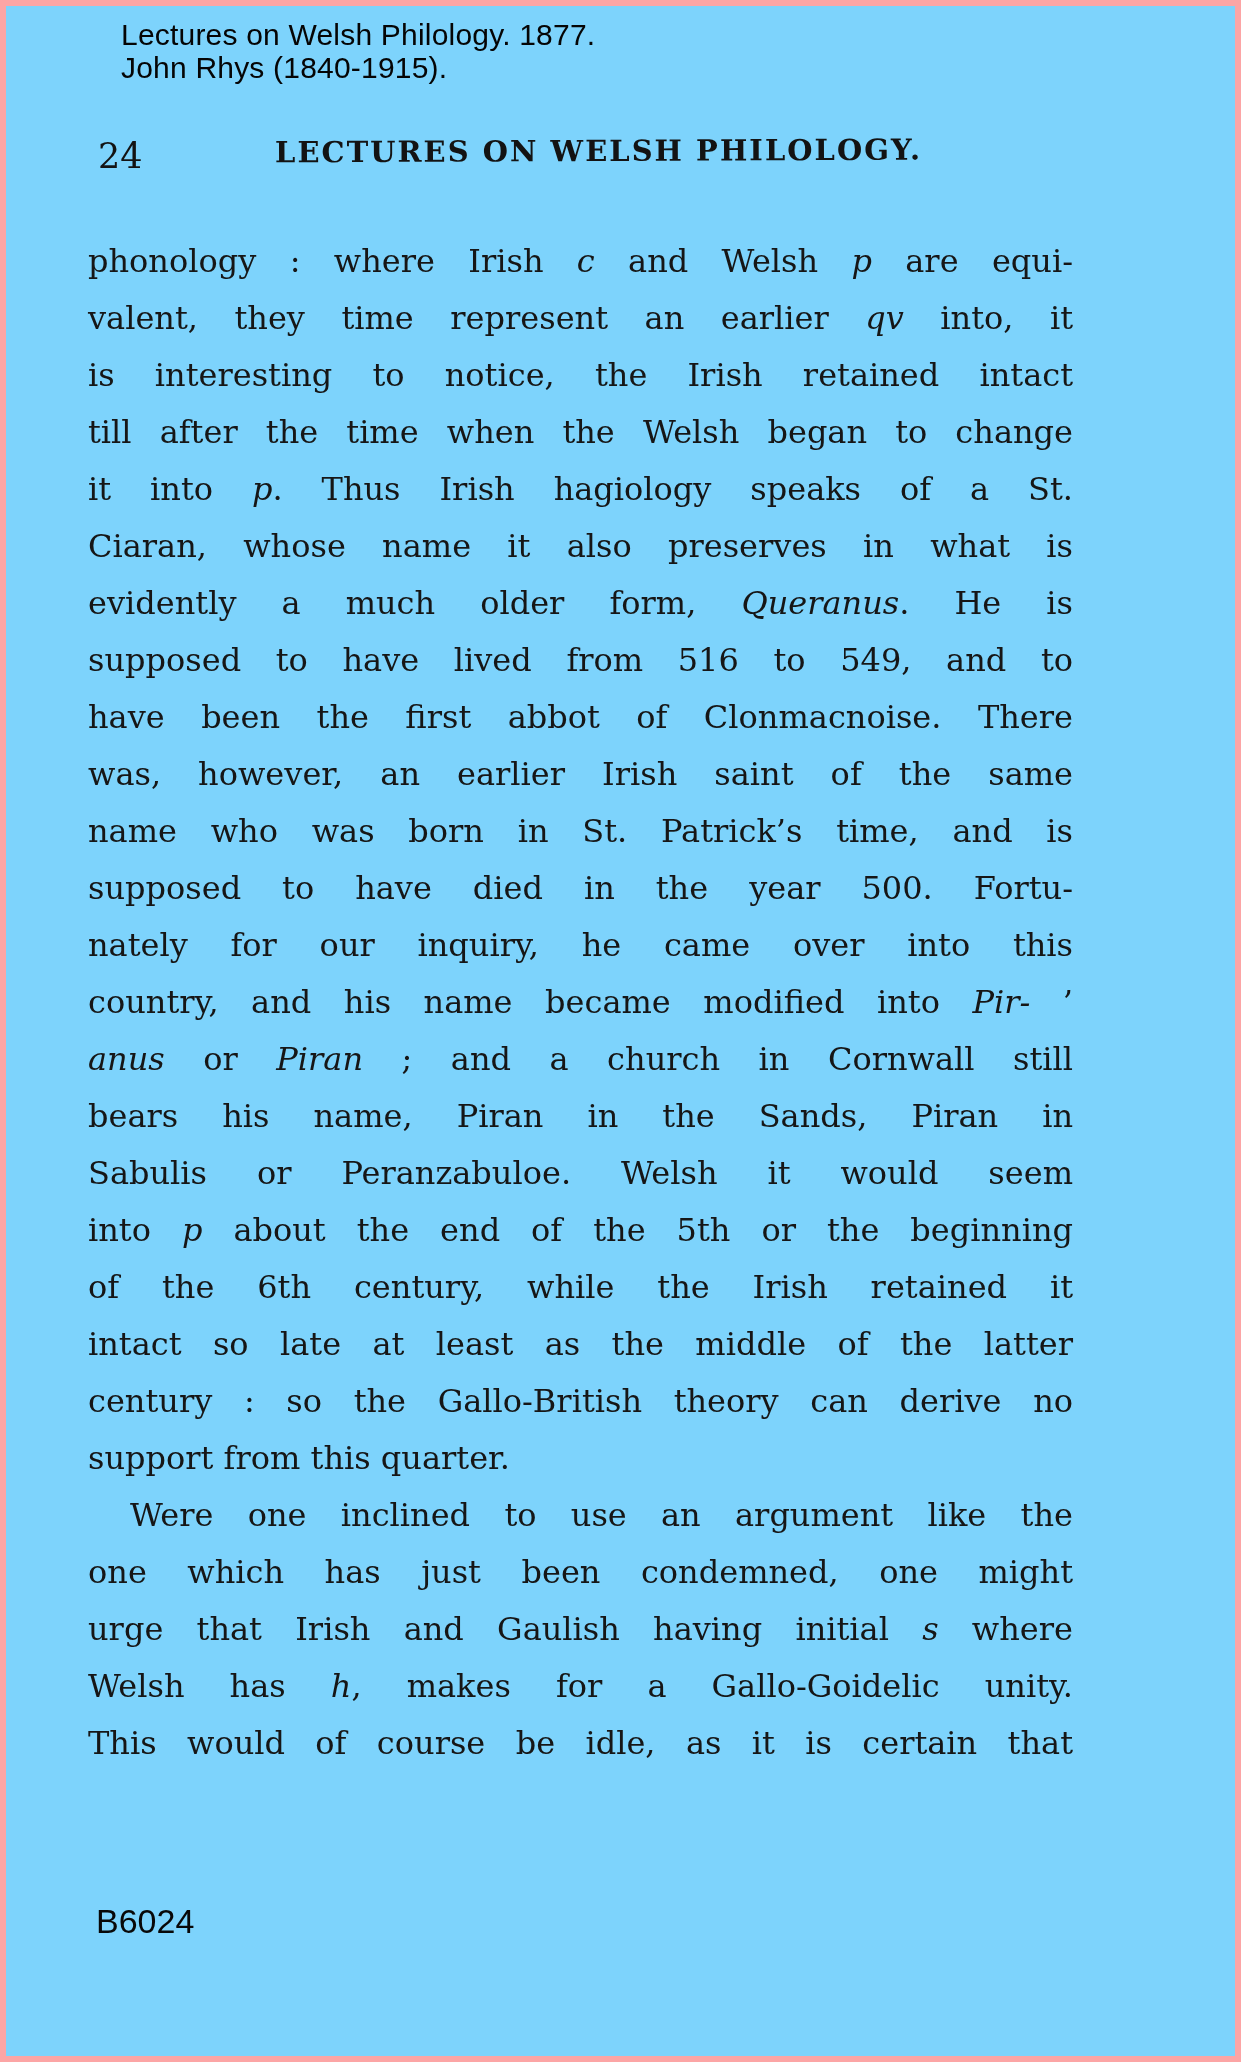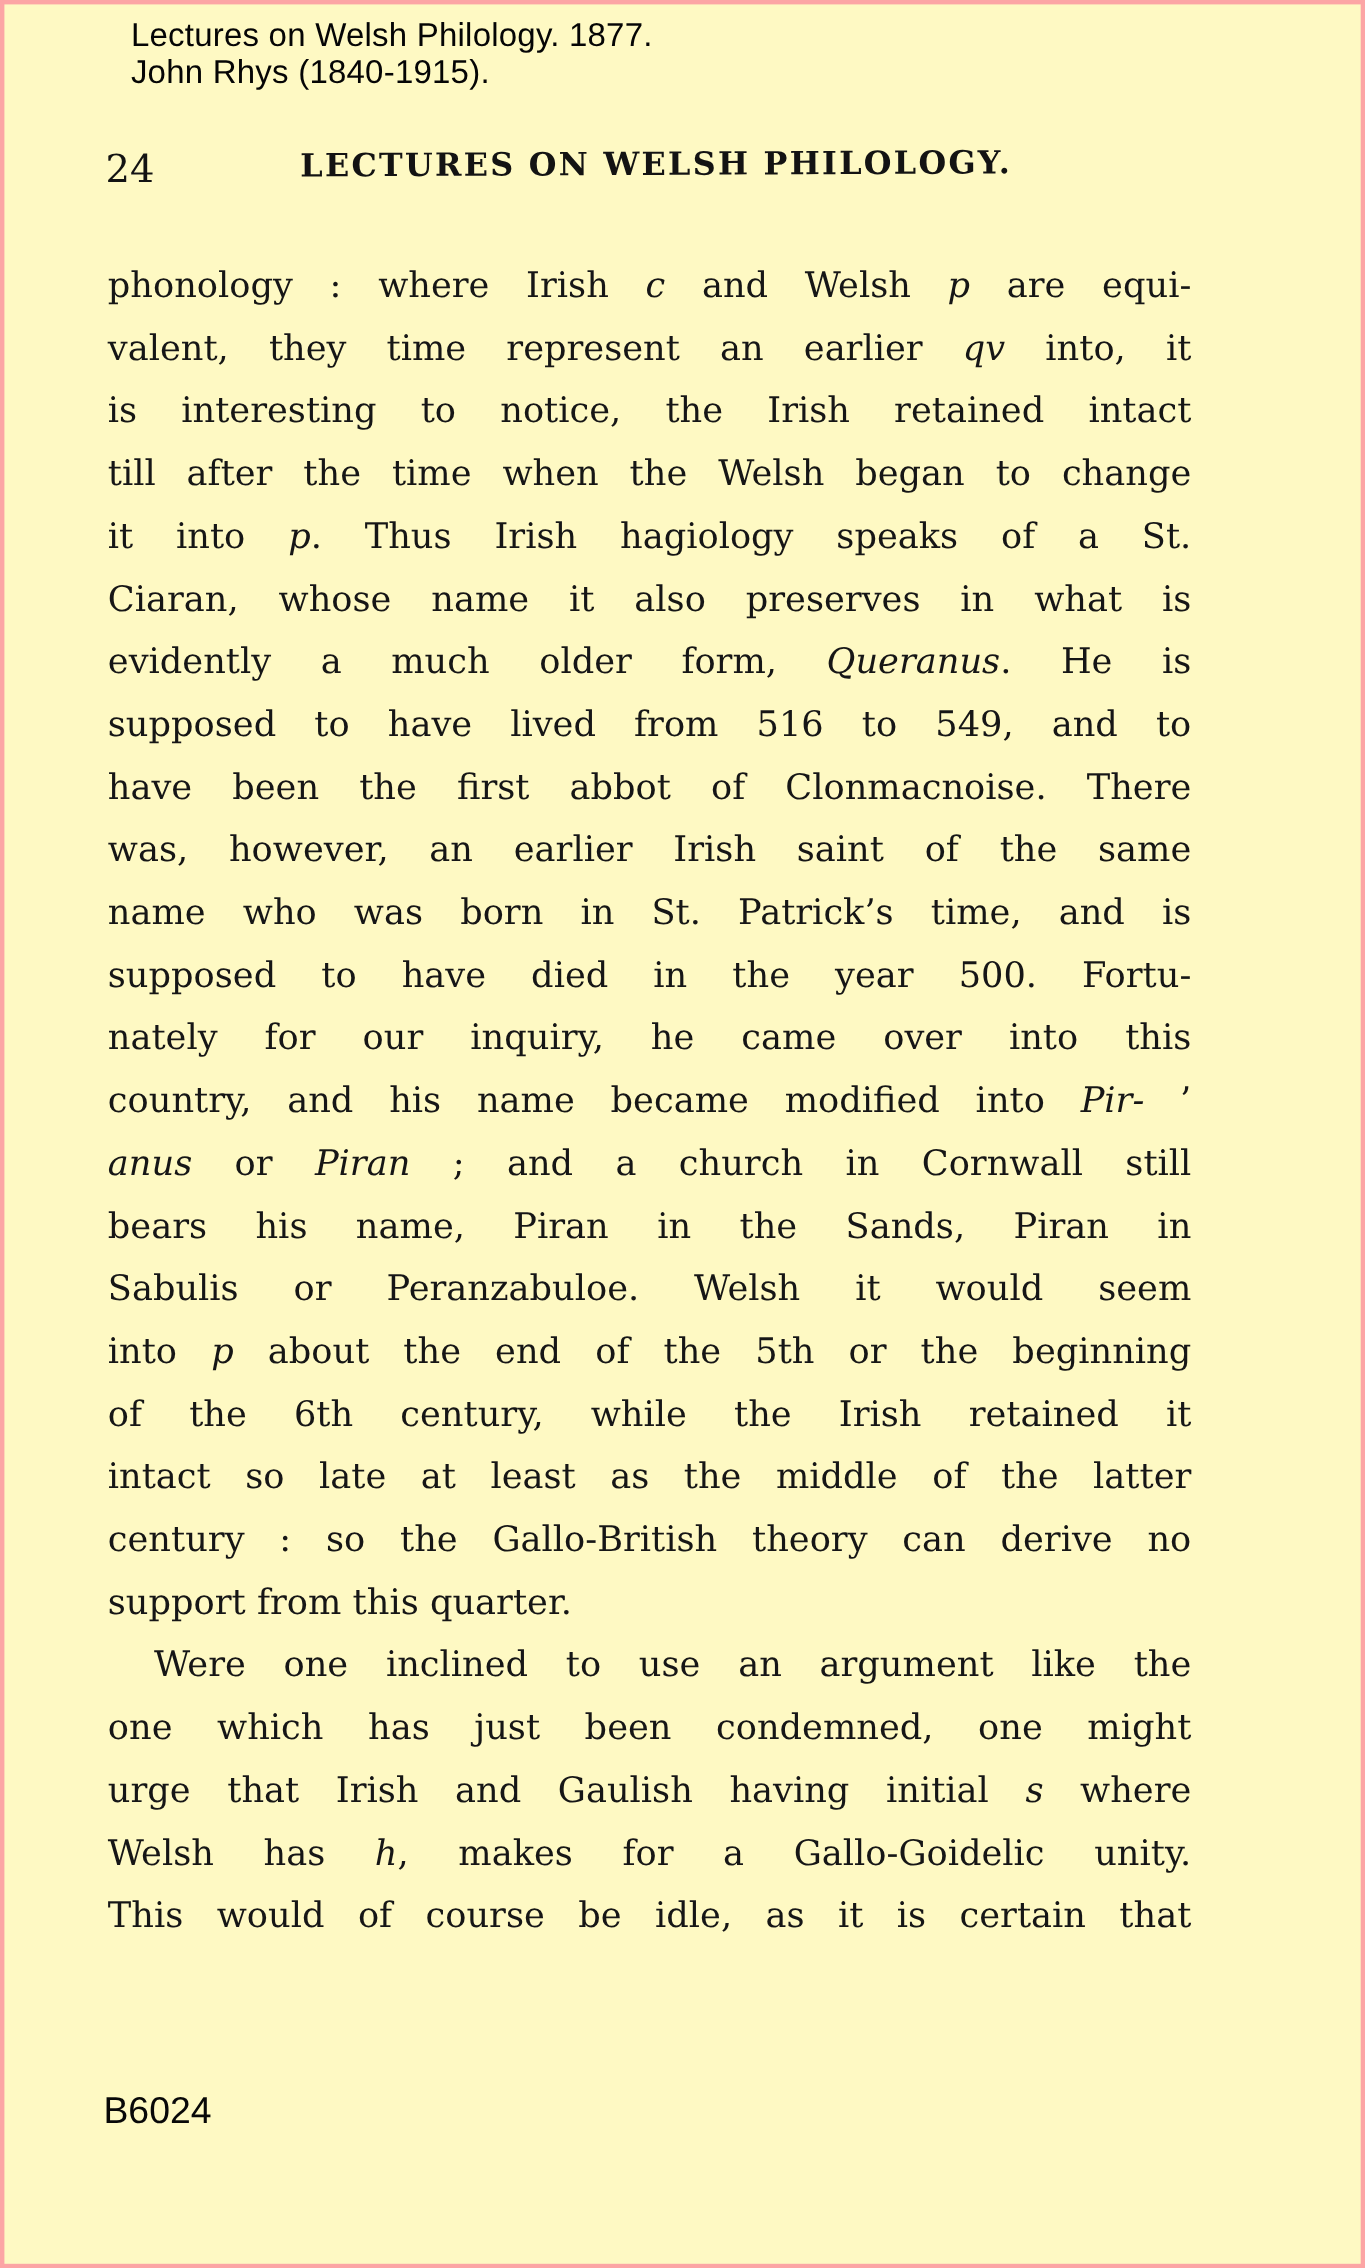--- a/index.html
+++ b/index.html
@@ -1,21 +1,21 @@
 <!DOCTYPE html>
 <html><head>
 <meta charset="utf-8">
 <style>
   html, body { margin:0; padding:0; background:#000; }
   .page {
     position:relative;
     width:1241px; height:2062px;
     box-sizing:border-box;
-    background:#fef9c3;
-    border:4px solid #fca5a5;
+    background:#7dd3fc;
+    border:6px solid #fca5a5;
     font-family:"DejaVu Serif", serif;
     color:#161616;
     overflow:hidden;
   }
   .annotation {
     position:absolute; top:12px; left:115px;
     font-family:"Liberation Sans", sans-serif;
     font-size:30px; line-height:33px; color:#050505;
     letter-spacing:0.2px;
   }
@@ -26,21 +26,21 @@
     position:absolute; left:2px; top:2px;
     font-size:35px; font-weight:normal; color:#131313;
   }
   .running-title {
     text-align:center; padding-left:20px;
     font-size:29px; font-weight:bold; letter-spacing:2px;
     color:#131313;
     transform:rotate(-0.25deg);
   }
   .body-text {
-    position:absolute; top:227px; left:94px; width:985px;
+    position:absolute; top:227px; left:82px; width:985px;
     font-size:32px; line-height:57px;
   }
   .line {
     height:57px;
     text-align:justify;
     text-align-last:justify;
     text-justify:inter-word;
   }
   .line.end { text-align-last:left; }
   .line.indent { text-indent:42px; }

